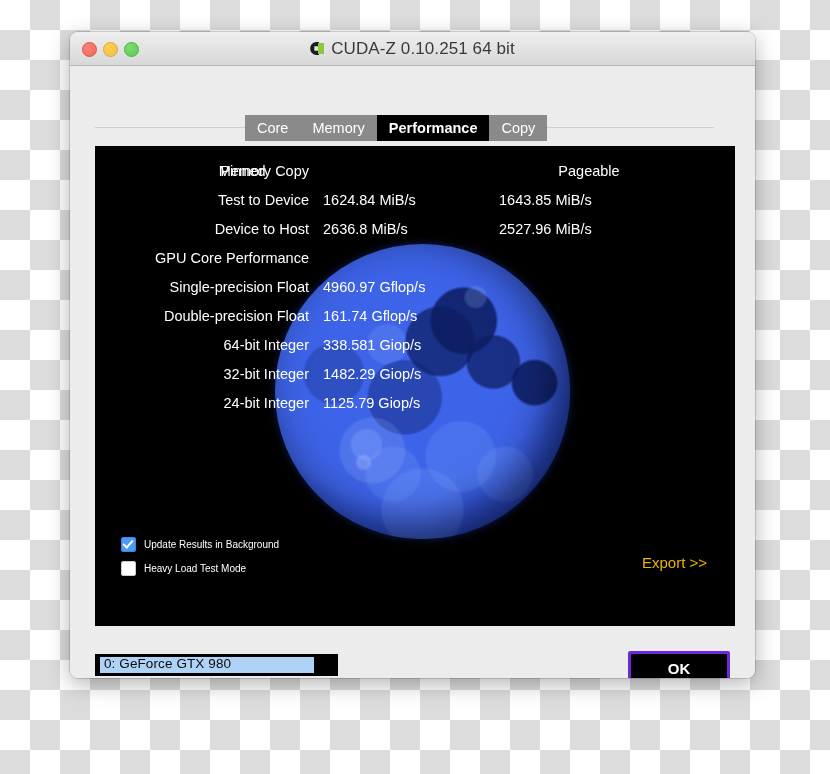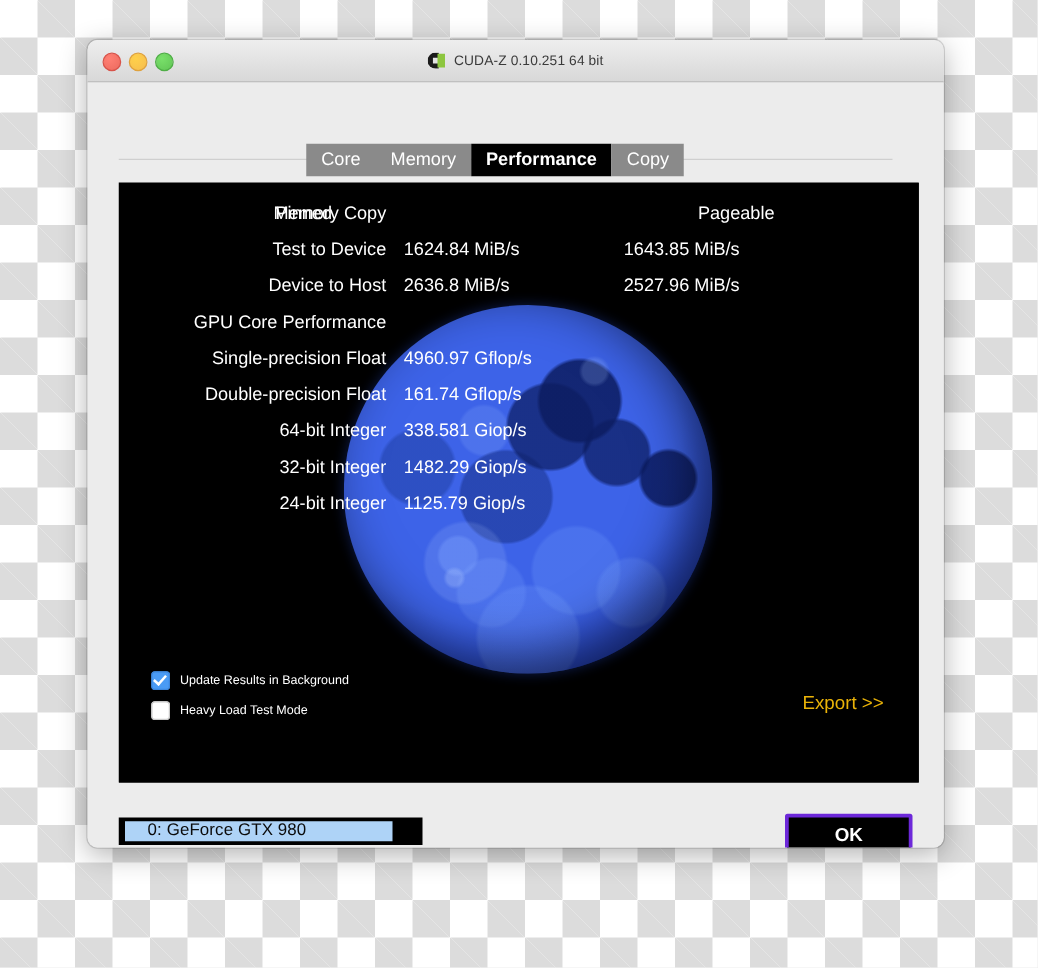--- a/index.html
+++ b/index.html
@@ -35,21 +35,21 @@
     display:flex;align-items:center;justify-content:center;gap:7px;
   }
   #app-icon{width:14px;height:13px;position:relative;flex:0 0 auto;}
   #app-icon .c{
     position:absolute;left:0;top:0;width:9px;height:13px;
     background:#1b1b1b;
     border-radius:7px 0 0 7px;
     clip-path:polygon(0 0,100% 0,100% 32%,46% 32%,46% 68%,100% 68%,100% 100%,0 100%);
   }
   #app-icon .g{position:absolute;left:8px;top:1px;width:6px;height:11px;background:#8dc63f;}
-  #title-text{font-size:11px;color:#3a3a3a;letter-spacing:.1px;}
+  #title-text{font-size:17px;color:#3a3a3a;letter-spacing:.1px;}
 
   #body-area{position:relative;height:613px;background:#ececec;}
 
   
   #tabrow{position:absolute;left:0;right:16px;top:49px;height:26px;}
   #tab-rule{position:absolute;left:25px;right:25px;top:12px;height:1px;background:#cfcfcf;}
   #tabs{
     position:absolute;left:175px;top:0;height:26px;display:flex;
   }
   .tab{
@@ -135,21 +135,21 @@
   #device-select{
     position:absolute;left:25px;top:588px;width:243px;height:22px;
     background:#000000;padding:2px;box-sizing:border-box;
   }
   #device-inner{
     position:absolute;left:5px;top:3px;width:214px;height:16px;
     background:#aed3f7;
   }
   #device-text{
     position:absolute;left:9px;top:2px;font-size:13.5px;color:#0b0b0b;
-    white-space:nowrap;letter-spacing:.1px;margin-left:14px;
+    white-space:nowrap;letter-spacing:.1px;
   }
   #ok{
     position:absolute;right:25px;top:585px;width:96px;height:28px;
     background:#000000;border:3px solid #6d28d9;border-radius:2px;
     display:flex;align-items:center;justify-content:center;
     font-size:15px;font-weight:bold;color:#ffffff;cursor:default;
   }
 </style>
 </head>
 <body>

